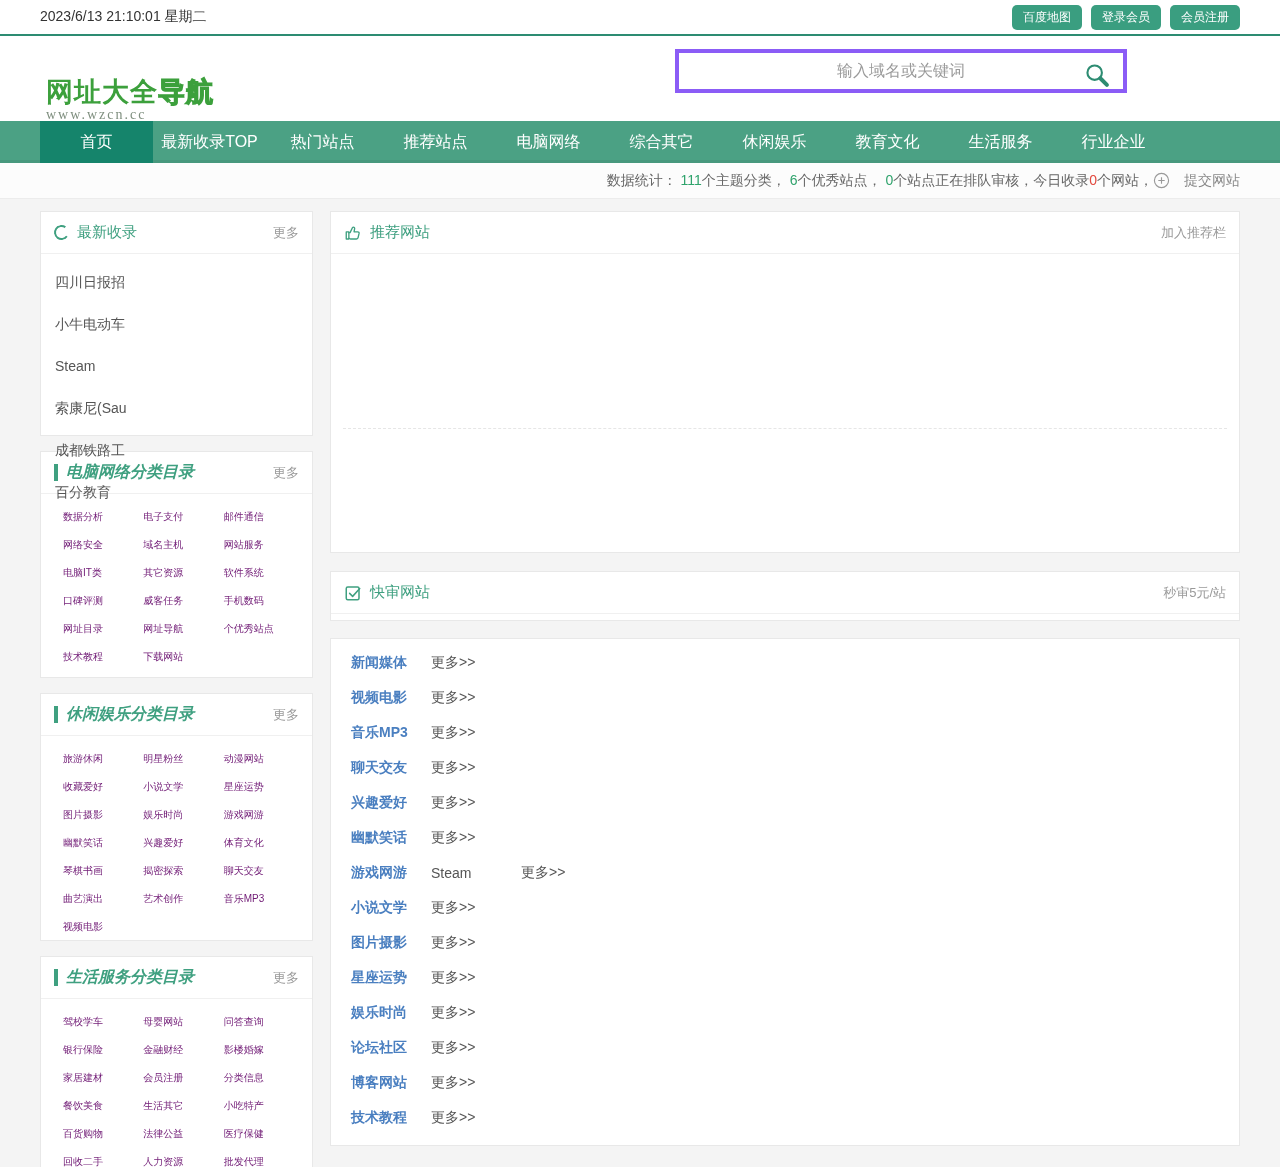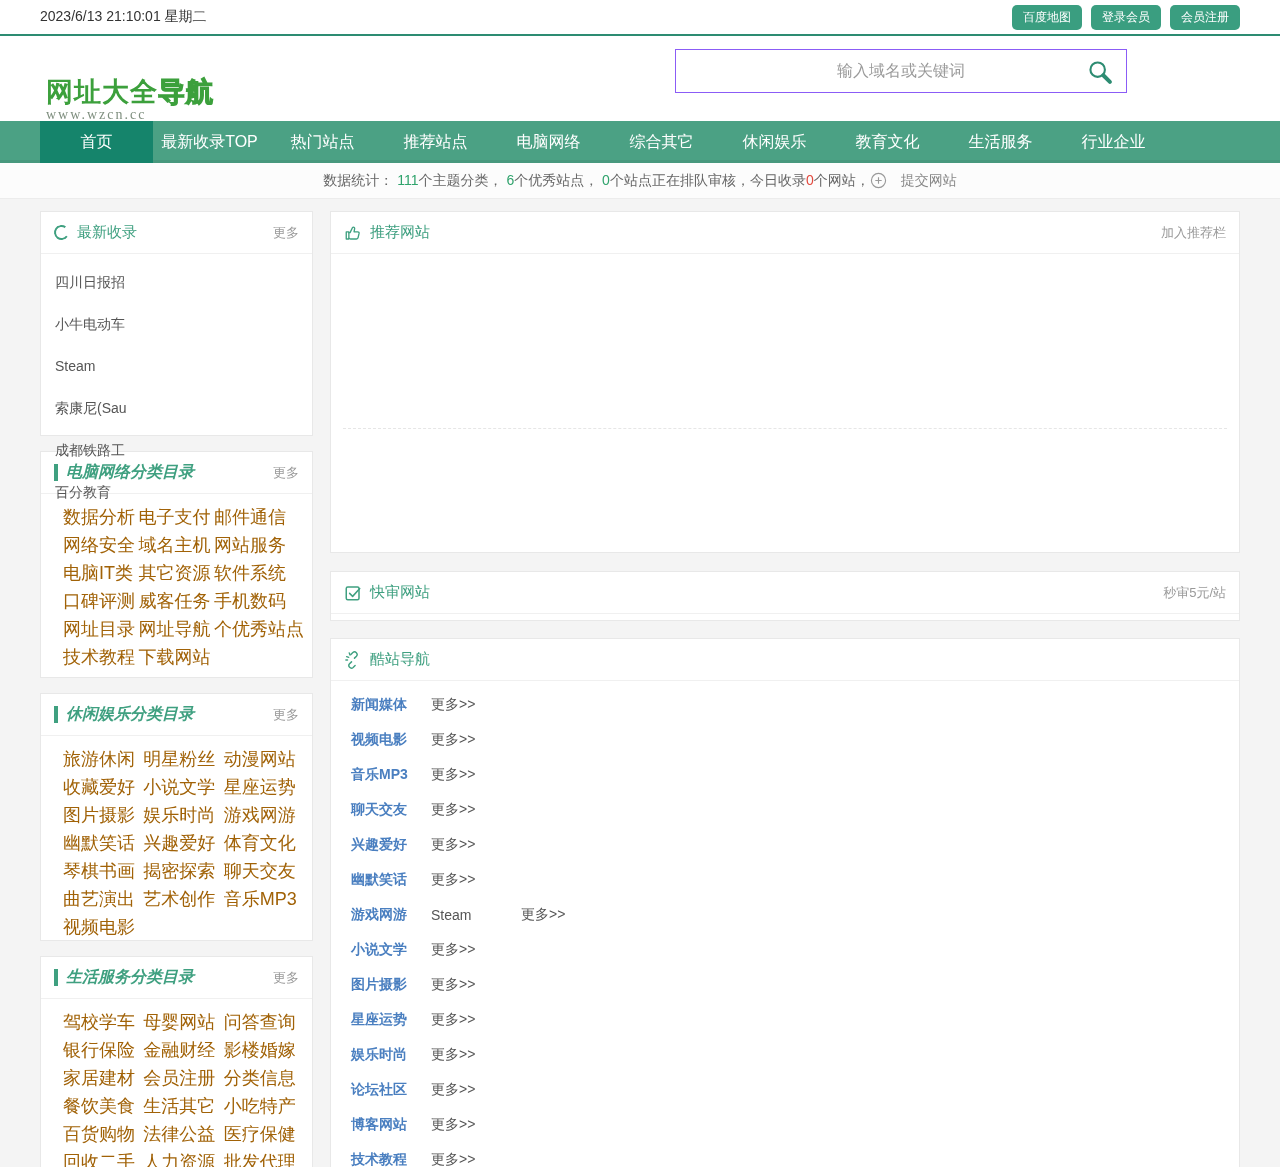--- a/index.html
+++ b/index.html
@@ -29,21 +29,21 @@
   .logo { position:absolute; left:46px; top:15px;margin-top:26px; }
   .logo-line { font-size:27px; font-weight:bold; line-height:30px; letter-spacing:1px; }
   .logo-main { color:#3ca03c; }
   .logo-accent { color:#eef7ea; -webkit-text-stroke:1.3px #3ca03c; }
   .logo-sub {
     font-family:"Liberation Serif","DejaVu Serif",serif;
     font-size:14px; color:#7f8f7f; letter-spacing:2px;
   }
   .searchbox {
     position:absolute; left:675px; top:13px; width:452px; height:44px;
-    border:1px solid #8b5cf6; background:#fff;
+    border:4px solid #8b5cf6; background:#fff;
   }
   .searchbox input {
     width:100%; height:100%; border:none; outline:none;
     text-align:center; font-size:16px; color:#333;
     font-family:"Liberation Sans","DejaVu Sans",sans-serif;
   }
   .searchbox input::placeholder { color:#9a9a9a; }
   .search-icon { position:absolute; right:12px; top:8px; width:28px; height:28px; cursor:pointer; }
 
   
@@ -51,21 +51,21 @@
   .nav-inner { width:1200px; margin:0 auto; display:flex; }
   .nav-item {
     width:113px; line-height:42px; text-align:center;
     color:#fff; font-size:16px; display:block;
   }
   .nav-item.active { background:#15846b; }
 
   
   .statsbar {
     height:36px; background:#fcfcfc; border-bottom:1px solid #ececec;
-    display:flex; align-items:center; justify-content:center;
+    display:flex; align-items:center; justify-content:flex-end;
     padding:0 40px; font-size:14px; color:#666;
   }
   .stats-left span { white-space:pre; }
   .stats-left .num-green { color:#2fa36c; }
   .stats-left .num-red { color:#e2483d; }
   .submit-link { color:#888; font-size:14px; display:flex; align-items:center; gap:14px; }
 
   
   .main { display:flex; padding:12px 40px 0; gap:17px; align-items:flex-start; }
   .left-col { width:273px; flex:none; }
@@ -90,21 +90,21 @@
   
   .latest-box { height:225px; }
   .latest-grid {
     display:grid; grid-template-columns:repeat(1,1fr);
     padding:14px 14px; row-gap:14px;
   }
   .latest-grid a { color:#555; font-size:14px; line-height:28px; white-space:nowrap; overflow:hidden; }
 
   
   .cat-grid { display:grid; grid-template-columns:repeat(3,1fr); padding:9px 8px 11px 22px; }
-  .cat-grid a { color:#a16207; font-size:18px; line-height:28px; white-space:nowrap; }
+  .cat-grid a { color:#701a75; font-size:10px; line-height:28px; white-space:nowrap; }
   .box-computer { height:227px; }
   .box-leisure { height:248px; }
 
   
   .recommend-box { height:342px; margin-bottom:18px; }
   .recommend-body { height:299px; position:relative; }
   .dashed-divider { position:absolute; top:174px; left:12px; right:12px; border-top:1px dashed #e6e6e6; }
 
   
   .fast-box { height:50px; margin-bottom:17px; }
@@ -300,28 +300,20 @@
         <svg class="hdr-svg" viewBox="0 0 24 24" fill="none" stroke="#3fa080" stroke-width="2" stroke-linecap="round" stroke-linejoin="round">
           <rect x="3" y="4" width="17" height="17" rx="2"></rect>
           <path d="M7.5 12.5l4 4L21 6"></path>
         </svg>
         <span class="box-title">快审网站</span>
         <span class="box-more">秒审5元/站</span>
       </div>
     </div>
 
     <div class="box cool-box">
-      <div class="box-header">
-        <svg class="hdr-svg" viewBox="0 0 24 24" fill="none" stroke="#3fa080" stroke-width="1.9" stroke-linecap="round">
-          <path d="M10 14.5l-2.6 2.6a3.4 3.4 0 0 0 4.8 4.8l2.6-2.6"></path>
-          <path d="M14 9.5l2.6-2.6a3.4 3.4 0 0 0-4.8-4.8L9.2 4.7"></path>
-          <path d="M3.5 7.5l2.8 1M7 2.5l1 2.8M2.5 12h2.2"></path>
-        </svg>
-        <span class="box-title">酷站导航</span>
-      </div>
       <div class="cool-body">
 
           <div class="cool-row">
             <a class="cool-cat">新闻媒体</a>
 
             <a class="cool-more">更多&gt;&gt;</a>
           </div>
 
           <div class="cool-row">
             <a class="cool-cat">视频电影</a>

